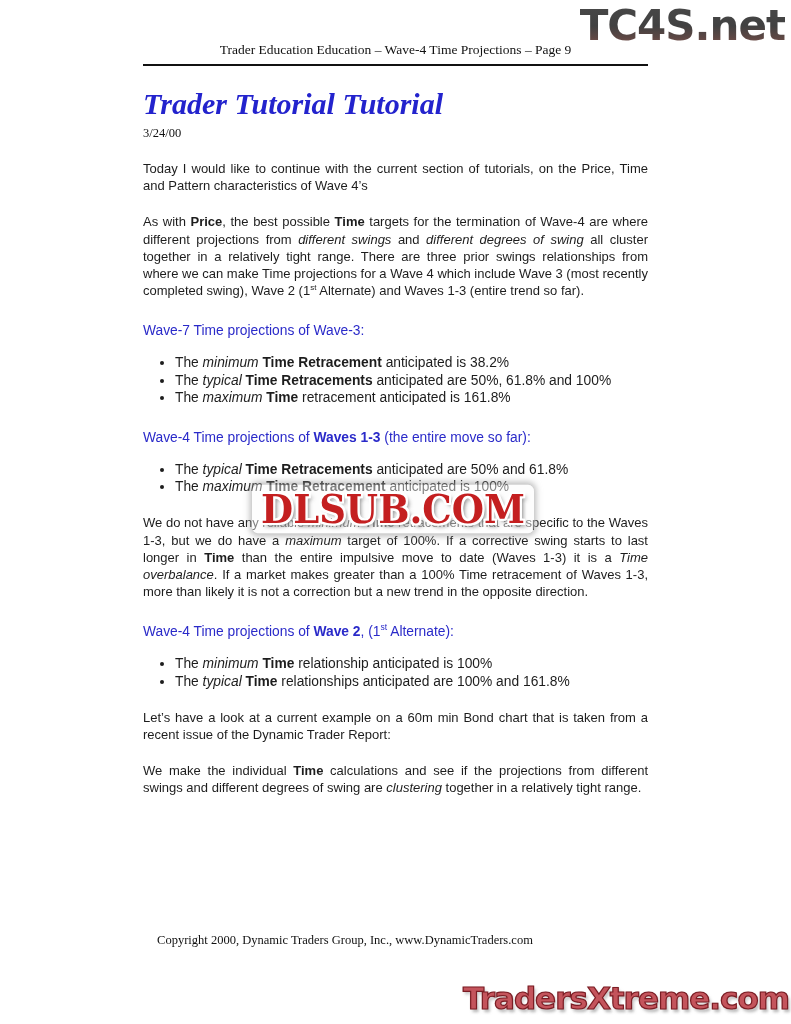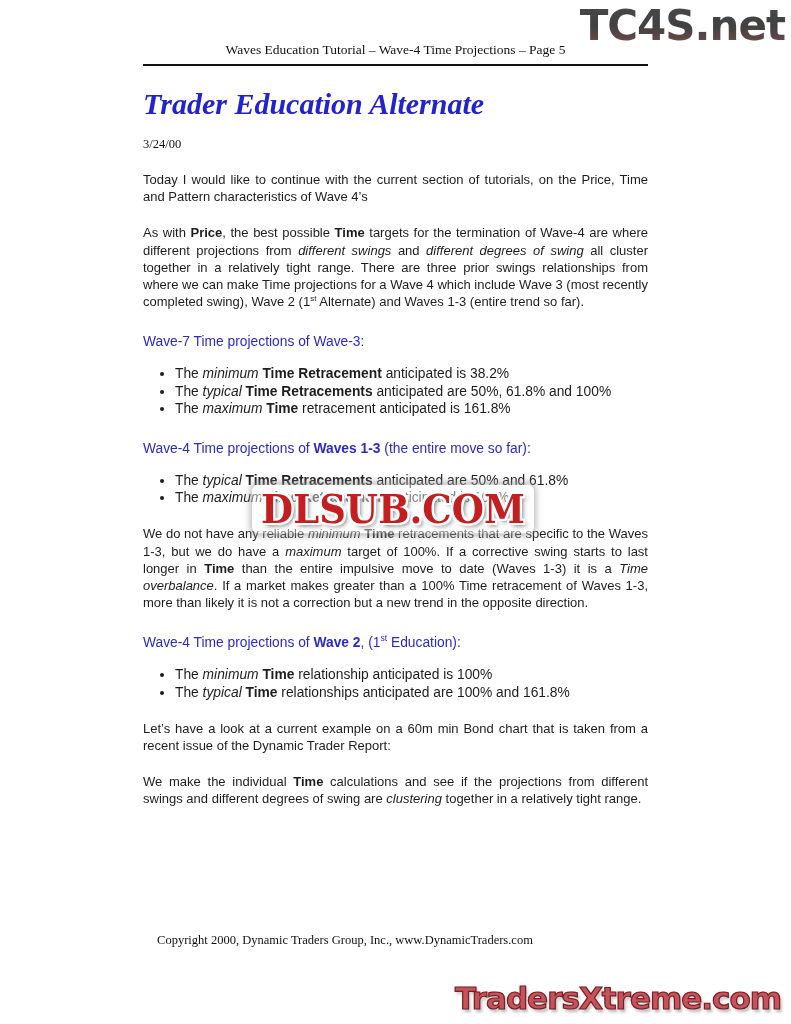--- a/index.html
+++ b/index.html
@@ -37,21 +37,21 @@
     position:absolute;top:66px;left:143px;width:505px;
   }
   h1.doc-title{
     margin:20px 0 0 0;
     font-family:"Liberation Serif", serif;
     font-style:italic;font-weight:bold;
     font-size:30px;line-height:36px;
     color:#2323cd;
   }
   .doc-date{
-    margin:15px 0 0 0;
+    margin:4px 0 0 0;
     font-family:"Liberation Serif", serif;
     font-size:12.5px;color:#111;
   }
   p.body-p{
     margin:19px 0 0 0;
     font-size:13px;line-height:17.2px;
     text-align:justify;text-justify:inter-word;
   }
   h2.section-h{
     margin:23px 0 0 0;
@@ -90,44 +90,44 @@
   }
   
   .footer-copyright{
     position:absolute;top:933px;left:0;width:690px;
     text-align:center;
     font-family:"Liberation Serif", serif;
     font-size:12.5px;color:#111;
   }
   
   .tradersxtreme-banner{
-    position:absolute;top:978px;right:10px;
+    position:absolute;top:978px;right:2px;
     font-family:"DejaVu Sans", sans-serif;
     font-weight:bold;font-size:31px;line-height:40px;
     letter-spacing:-1px;
     color:#c4545c;
     -webkit-text-stroke:1.2px #7a1d24;
     text-shadow:
       0 0 1px #7a1d24,
       0 0 6px rgba(255,255,255,0.95),
       2px 3px 3px rgba(150,150,150,0.8);
   }
 </style>
 </head>
 <body>
 
 <div class="page">
 
   <div class="tc4s-logo">TC4S.net</div>
 
-  <div class="running-header"><span>Waves Education Tutorial – </span><span style="font-weight: normal;">Wave-4 Time Projections</span><span> – Page 5</span></div>
+  <div class="running-header"><span>Trader Education Education – </span><span style="font-weight: normal;">Wave-4 Time Projections</span><span> – Page 9</span></div>
   <div class="header-rule"></div>
 
   <div class="content">
-    <h1 class="doc-title">Trader Education Alternate</h1>
+    <h1 class="doc-title">Trader Tutorial Tutorial</h1>
     <div class="doc-date">3/24/00</div>
 
     <p class="body-p"><span>Today I would like to continue with the current section of tutorials, on the Price, Time and Pattern characteristics of Wave 4’s</span></p>
 
 
     <p class="body-p"><span>As with </span><span style="font-weight: bold;">Price</span><span>, the best possible </span><span style="font-weight: bold;">Time</span><span> targets for the termination of Wave-4 are where different projections from </span><span style="font-style: italic;">different swings</span><span> and </span><span style="font-style: italic;">different degrees of swing</span><span> all cluster together in a relatively tight range. There are three prior swings relationships from where we can make Time projections for a Wave 4 which include Wave 3 (most recently completed swing), Wave 2 (1</span><sup>st</sup><span> Alternate) and Waves 1-3 (entire trend so far).</span></p>
 
     <h3 class="sub-h"><span>Wave-7 Time projections of Wave-3:</span></h3>
     <ul class="bullets">
       <li><span>The </span><span style="font-style: italic;">minimum</span><span> </span><span style="font-weight: bold;">Time Retracement</span><span> anticipated is 38.2%</span></li>
@@ -136,21 +136,21 @@
     </ul>
 
     <h3 class="sub-h"><span>Wave-4 Time projections of </span><span style="font-weight: bold;">Waves 1-3</span><span> (the entire move so far):</span></h3>
     <ul class="bullets">
       <li><span>The </span><span style="font-style: italic;">typical</span><span> </span><span style="font-weight: bold;">Time Retracements</span><span> anticipated are 50% and 61.8%</span></li>
       <li><span>The </span><span style="font-style: italic;">maximum</span><span> </span><span style="font-weight: bold;">Time Retracement</span><span> anticipated is 100%</span></li>
     </ul>
 
     <p class="body-p"><span>We do not have any reliable </span><span style="font-style: italic;">minimum</span><span> </span><span style="font-weight: bold;">Time</span><span> retracements that are specific to the Waves 1-3, but we do have a </span><span style="font-style: italic;">maximum</span><span> target of 100%. If a corrective swing starts to last longer in </span><span style="font-weight: bold;">Time</span><span> than the entire impulsive move to date (Waves 1-3) it is a </span><span style="font-style: italic;">Time overbalance</span><span>. If a market makes greater than a 100% Time retracement of Waves 1-3, more than likely it is not a correction but a new trend in the opposite direction.</span></p>
 
-    <h3 class="sub-h"><span>Wave-4 Time projections of </span><span style="font-weight: bold;">Wave 2</span><span>, (1</span><sup>st</sup><span> Education):</span></h3>
+    <h3 class="sub-h"><span>Wave-4 Time projections of </span><span style="font-weight: bold;">Wave 2</span><span>, (1</span><sup>st</sup><span> Alternate):</span></h3>
     <ul class="bullets">
       <li><span>The </span><span style="font-style: italic;">minimum</span><span> </span><span style="font-weight: bold;">Time</span><span> relationship anticipated is 100%</span></li>
       <li><span>The </span><span style="font-style: italic;">typical</span><span> </span><span style="font-weight: bold;">Time</span><span> relationships anticipated are 100% and 161.8%</span></li>
     </ul>
 
     <p class="body-p"><span>Let’s have a look at a current example on a 60m min Bond chart that is taken from a recent issue of the Dynamic Trader Report:</span></p>
     <p class="body-p"><span>We make the individual </span><span style="font-weight: bold;">Time</span><span> calculations and see if the projections from different swings and different degrees of swing are </span><span style="font-style: italic;">clustering</span><span> together in a relatively tight range.</span></p>
   </div>
 
   <div class="dlsub-watermark">DLSUB.COM</div>

